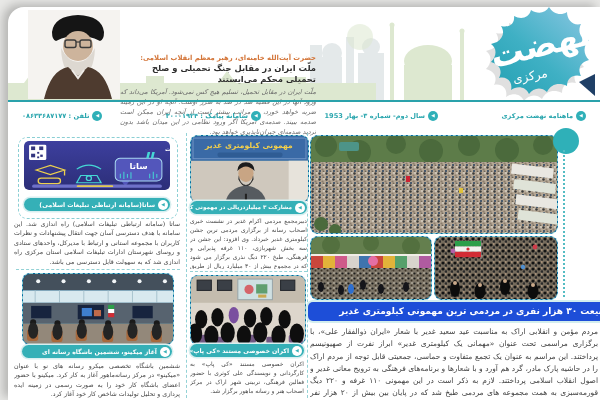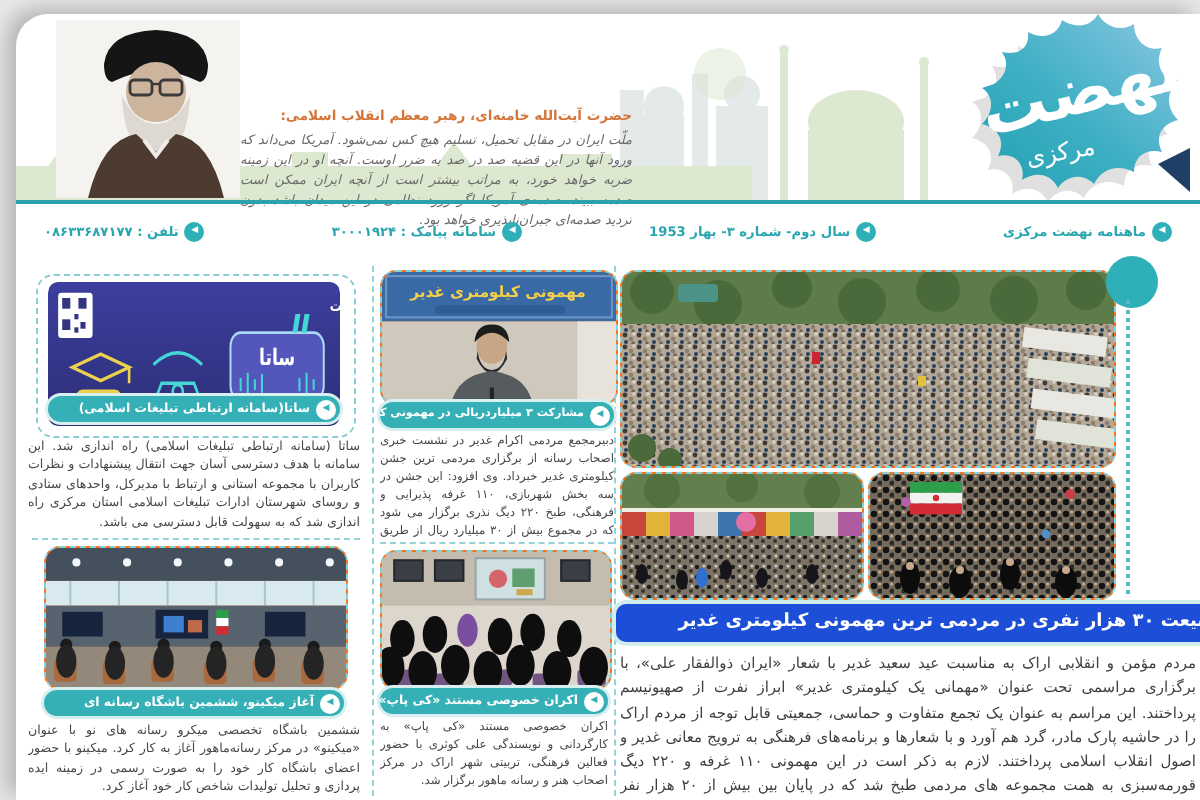--- a/index.html
+++ b/index.html
@@ -25,21 +25,21 @@
     left:4px;top:96px;width:584px;height:26px;
     display:flex;align-items:center;justify-content:space-between;
     padding:0 10px;box-sizing:border-box;
   }
   .mi{display:flex;align-items:center;gap:3px;color:#2aa6ae;font-weight:bold;font-size:6.6px;white-space:nowrap;}
   .mi-ico{flex:0 0 auto;width:10px;height:10px;background:#2fb0b8;color:#fff;border-radius:50%;
     font-size:4.5px;line-height:10px;text-align:center;}
   
   .vsep{border-right:1px dashed #93d2d6;width:0;top:126px;height:265px;}
   .hsep{border-top:1px dashed #93d2d6;height:0;}
-  .ph{border:1.5px dashed #8bcfd4;border-radius:8px;overflow:hidden;background:#f97316;}
+  .ph{border:1.5px dashed #8bcfd4;border-radius:8px;overflow:hidden;background:#0369a1;}
   .ph svg{display:block;width:100%;height:100%;}
   .cap-bar{
     background:#35b0b7;border-radius:7px;color:#fff;font-weight:bold;
     height:13px;line-height:13.5px;font-size:5.6px;
     padding:0 15px 0 4px;white-space:nowrap;overflow:hidden;box-sizing:border-box;
     box-shadow:0 0 0 1.5px #d8eff0;
   }
   .cap-ico{position:absolute;right:2px;top:1.5px;width:10px;height:10px;background:#fff;border-radius:50%;
     color:#35b0b7;font-size:4.5px;line-height:10px;text-align:center;}
   .body-txt{font-size:5.9px;color:#474747;line-height:9px;text-align:justify;overflow:hidden;}
@@ -89,20 +89,21 @@
     <rect x="37" y="30" width="11" height="7.5" rx="2" fill="none" stroke="#3a3a3a" stroke-width="1.4"></rect>
     <rect x="52" y="30" width="11" height="7.5" rx="2" fill="none" stroke="#3a3a3a" stroke-width="1.4"></rect>
     <line x1="48" y1="32" x2="52" y2="32" stroke="#3a3a3a" stroke-width="1.2"></line>
     <path d="M33,38 Q34,66 50,69 Q66,66 67,38 Q60,52 50,52 Q40,52 33,38 Z" fill="#ddd8d1"></path>
     <path d="M16,89 Q23,60 40,57 L50,66 L60,57 Q77,60 84,89 Z" fill="#4e3b2f"></path>
     <path d="M44,60 L50,68 L56,60" stroke="#efece8" stroke-width="2" fill="none"></path>
   </svg>
 
   <div class="abs" style="left:112px;top:5px;width:196px;margin-top:42px;">
     <div class="quote-attr">حضرت آیت‌الله خامنه‌ای، رهبر معظم انقلاب اسلامی:</div>
+    <div class="quote-title">ملّت ایران در مقابل جنگ تحمیلی و صلح تحمیلی محکم می‌ایستند</div>
     <div class="quote-body" style="margin-top:2px;height:50px;overflow:hidden;font-style:italic;">ملّت ایران در مقابل تحمیل، تسلیم هیچ کس نمی‌شود. آمریکا می‌داند که ورود آنها در این قضیه صد در صد به ضرر اوست. آنچه او در این زمینه ضربه خواهد خورد، به مراتب بیشتر است از آنچه ایران ممکن است صدمه ببیند. صدمه‌ی آمریکا اگر ورود نظامی در این میدان باشد بدون تردید صدمه‌ای جبران‌ناپذیری خواهد بود.</div>
   </div>
 
   <svg class="abs" style="left:473px;top:-7px;" width="119" height="102" viewBox="0 0 119 102">
     <defs>
       <linearGradient id="lg" x1="1" y1="0" x2="0" y2="1">
         <stop offset="0" stop-color="#8cc7e3"></stop>
           <stop offset=".55" stop-color="#3fb0c4"></stop>
           <stop offset="1" stop-color="#23a0b2"></stop>
       </linearGradient>
@@ -316,21 +317,21 @@
       <ellipse cx="42" cy="38" rx="5" ry="8" fill="#7a4f9f"></ellipse>
     </svg>
   </div>
   <div class="abs cap-bar" style="left:182px;top:337px;width:114px;font-size:6.2px;">
     <span class="cap-ico">◀</span>
     <span>اکران خصوصی مستند «کی پاپ»</span>
   </div>
   <div class="abs body-txt" style="left:182px;top:353px;width:114px;height:38px;">اکران خصوصی مستند «کی پاپ» به کارگردانی و نویسندگی علی کوثری با حضور فعالین فرهنگی، تربیتی شهر اراک در مرکز اصحاب هنر و رسانه ماهور برگزار شد.</div>
 
   <div class="abs" style="left:10px;top:130px;width:158px;height:80px;border:1.5px dashed #8bcfd4;border-radius:9px;"></div>
-  <div class="abs" style="left:16px;top:134px;width:146px;height:72px;border-radius:5px;overflow:hidden;">
+  <div class="abs" style="left:16px;top:134px;width:146px;height:49px;border-radius:5px;overflow:hidden;">
     <svg viewBox="0 0 144 54" width="100%" height="100%" preserveAspectRatio="none">
       <defs>
         <linearGradient id="sg" x1="0" y1="0" x2="0" y2="1">
           <stop offset="0" stop-color="#3d3f9e"></stop>
             <stop offset="1" stop-color="#2c2e78"></stop>
         </linearGradient>
       </defs>
       <rect width="144" height="54" rx="4" fill="url(#sg)"></rect>
       <rect x="5" y="4" width="17" height="17" rx="1.5" fill="#ffffff"></rect>
       <g fill="#33357f">

